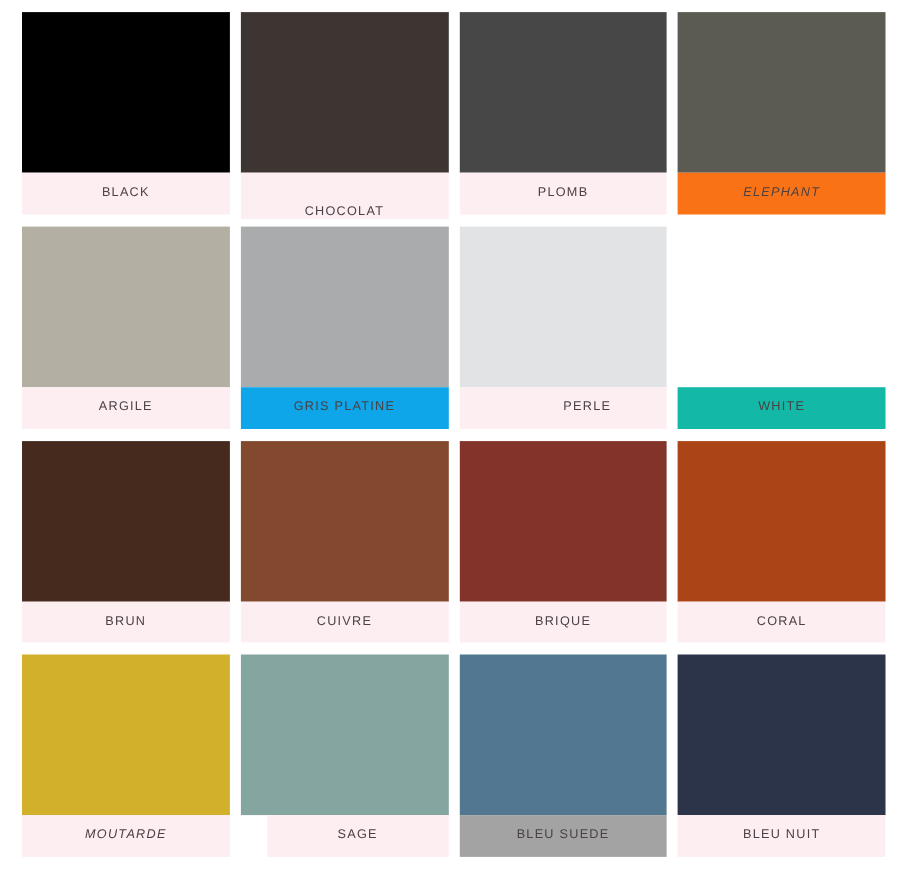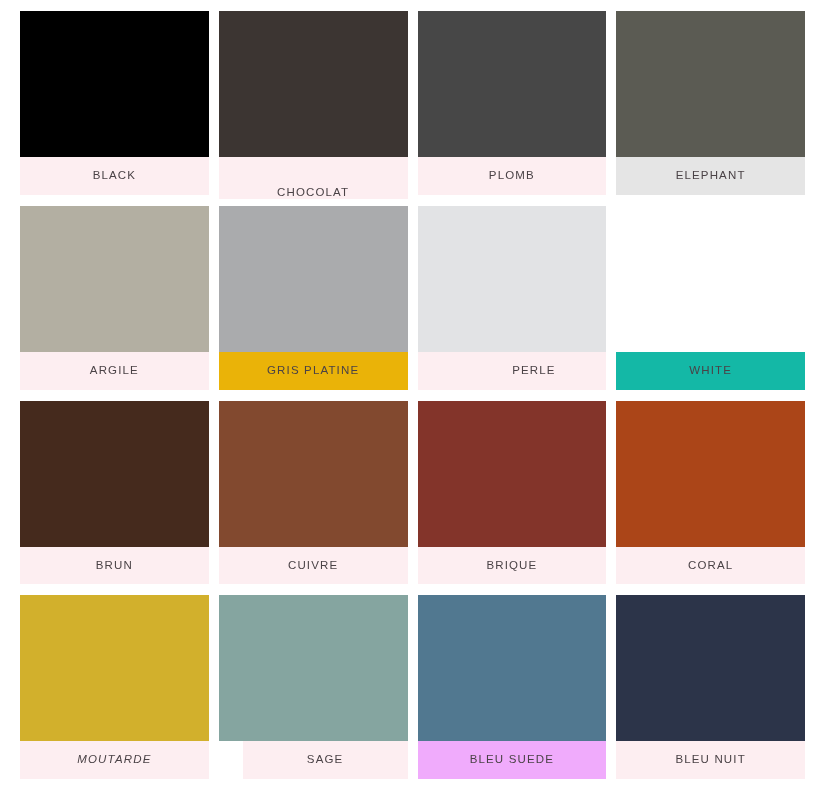--- a/index.html
+++ b/index.html
@@ -76,33 +76,33 @@
       </div>
     </div>
     <div class="swatch-card">
       <div class="swatch-chip" style="background-color: rgb(71, 71, 71);"></div>
       <div class="swatch-label-band" style="background: rgb(253, 238, 241);">
         <span class="swatch-label" style="color: rgb(74, 66, 70);">PLOMB</span>
       </div>
     </div>
     <div class="swatch-card">
       <div class="swatch-chip" style="background-color: rgb(91, 91, 83);"></div>
-      <div class="swatch-label-band" style="background: #e5e5e5;">
+      <div class="swatch-label-band" style="background: #f97316; font-style: italic;">
         <span class="swatch-label" style="color: rgb(74, 66, 70);">ELEPHANT</span>
       </div>
     </div>
     <div class="swatch-card">
       <div class="swatch-chip" style="background-color: rgb(179, 175, 162);"></div>
       <div class="swatch-label-band" style="background: rgb(253, 238, 241);">
         <span class="swatch-label" style="color: rgb(74, 66, 70);">ARGILE</span>
       </div>
     </div>
     <div class="swatch-card">
       <div class="swatch-chip" style="background-color: rgb(170, 171, 173);"></div>
-      <div class="swatch-label-band" style="background: #eab308;">
+      <div class="swatch-label-band" style="background: #0ea5e9;">
         <span class="swatch-label" style="color: rgb(74, 66, 70);">GRIS PLATINE</span>
       </div>
     </div>
     <div class="swatch-card">
       <div class="swatch-chip" style="background-color: rgb(226, 227, 229);"></div>
       <div class="swatch-label-band" style="background: rgb(253, 238, 241);">
         <span class="swatch-label" style="color: rgb(74, 66, 70); margin-left: 44px;">PERLE</span>
       </div>
     </div>
     <div class="swatch-card">
@@ -142,21 +142,21 @@
       </div>
     </div>
     <div class="swatch-card">
       <div class="swatch-chip" style="background-color: rgb(133, 165, 160);"></div>
       <div class="swatch-label-band" style="background: rgb(253, 238, 241); margin-left: 24px;">
         <span class="swatch-label" style="color: rgb(74, 66, 70);">SAGE</span>
       </div>
     </div>
     <div class="swatch-card">
       <div class="swatch-chip" style="background-color: rgb(81, 120, 144);"></div>
-      <div class="swatch-label-band" style="background: #f0abfc;">
+      <div class="swatch-label-band" style="background: #a3a3a3;">
         <span class="swatch-label" style="color: rgb(74, 66, 70);">BLEU SUEDE</span>
       </div>
     </div>
     <div class="swatch-card">
       <div class="swatch-chip" style="background-color: rgb(44, 52, 73);"></div>
       <div class="swatch-label-band" style="background: rgb(253, 238, 241);">
         <span class="swatch-label" style="color: rgb(74, 66, 70);">BLEU NUIT</span>
       </div>
     </div>
   </main>

